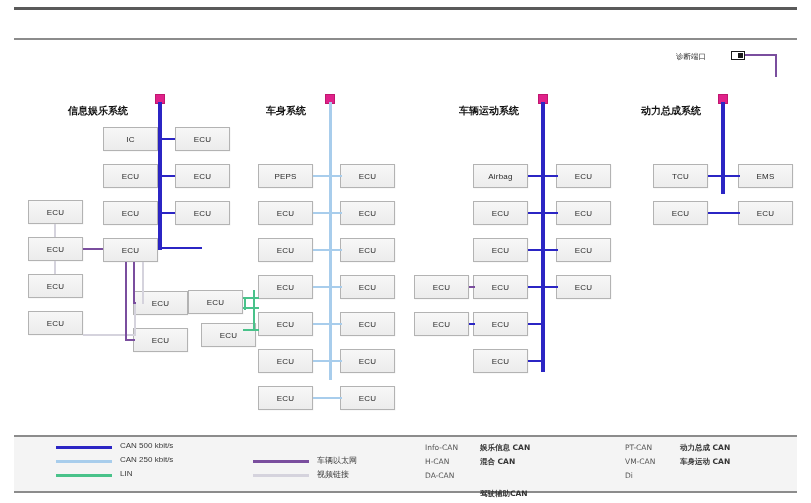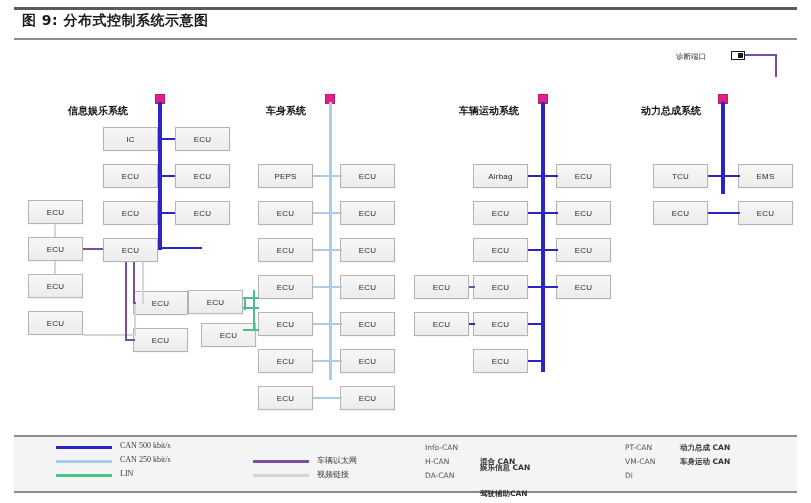--- a/index.html
+++ b/index.html
@@ -43,37 +43,36 @@
   
   .ln{position:absolute;}
   .sq{position:absolute;background:#e0218a;border:1px solid #c0176f;box-sizing:border-box;}
 
   
   .legend-rule{position:absolute;left:14px;top:435px;width:783px;height:2px;background:#8c8c8c;}
   .legend{position:absolute;left:14px;top:437px;width:783px;height:56px;background:#f4f4f4;
           border-bottom:2px solid #8c8c8c;box-sizing:border-box;}
   .lg-swatch{position:absolute;height:3px;}
   .lg-text{position:absolute;font-size:8px;color:#3a3a3a;white-space:nowrap;
-           font-family:Liberation Serif, serif;}
+           font-family:Liberation Sans, sans-serif;}
   .lg-abbr{position:absolute;font-size:7.5px;color:#555;white-space:nowrap;
            font-family:"DejaVu Sans","Liberation Sans",sans-serif;}
   .lg-cn{position:absolute;font-size:7.5px;color:#333;white-space:nowrap;font-weight:bold;
          font-family:"DejaVu Sans","Liberation Sans",sans-serif;}
 
   
   .watermark{position:absolute;left:640px;top:466px;font-size:17px;font-weight:bold;color:#777;
              opacity:.85;white-space:nowrap;font-family:"DejaVu Sans","Liberation Sans",sans-serif;}
 </style>
 </head>
 <body>
 
 <div id="root">
 
   <div class="title-rule-top"></div>
-  <div class="fig-title">图 9: 分布式控制系统示意图</div>
   <div class="title-rule-bot"></div>
 
   <div id="canvas">
 
       <div class="diag-label" style="left: 676px; top: 10px;">诊断端口</div>
       <div class="diag-plug" style="left: 731px; top: 9px; width: 14px; height: 9px;"></div>
       <div class="ln" style="left: 745px; top: 12px; width: 32px; height: 2.2px; background: rgb(122, 78, 158);"></div>
       <div class="ln" style="left: 775px; top: 12px; width: 2.2px; height: 23px; background: rgb(122, 78, 158);"></div>
       <div class="sec-title" style="left: 68px; top: 62px;">信息娱乐系统</div>
       <div class="sq" style="left: 155px; top: 52px; width: 10px; height: 10px;"></div>
@@ -194,21 +193,21 @@
       <div class="lg-text" style="left: 106px; top: 4px; color: rgb(58, 58, 58);">CAN 500 kbit/s</div>
       <div class="lg-swatch" style="left: 42px; top: 23px; width: 56px; background: rgb(168, 205, 236); height: 3px;"></div>
       <div class="lg-text" style="left: 106px; top: 18px; color: rgb(58, 58, 58);">CAN 250 kbit/s</div>
       <div class="lg-swatch" style="left: 42px; top: 37px; width: 56px; background: rgb(73, 194, 138); height: 3px;"></div>
       <div class="lg-text" style="left: 106px; top: 32px; color: rgb(58, 58, 58);">LIN</div>
       <div class="lg-swatch" style="left: 239px; top: 23px; width: 56px; background: rgb(122, 78, 158); height: 3.2px;"></div>
       <div class="lg-text" style="left: 303px; top: 18px;">车辆以太网</div>
       <div class="lg-swatch" style="left: 239px; top: 37px; width: 56px; background: rgb(213, 211, 221); height: 3.2px;"></div>
       <div class="lg-text" style="left: 303px; top: 32px;">视频链接</div>
       <div class="lg-abbr" style="left: 411px; top: 6px;">Info-CAN</div>
-      <div class="lg-cn" style="left: 466px; top: 6px; margin-top: 20px;">娱乐信息 CAN</div>
+      <div class="lg-cn" style="left: 466px; top: 6px;">娱乐信息 CAN</div>
       <div class="lg-abbr" style="left: 411px; top: 20px;">H-CAN</div>
       <div class="lg-cn" style="left: 466px; top: 20px;">混合 CAN</div>
       <div class="lg-abbr" style="left: 411px; top: 34px;">DA-CAN</div>
       <div class="lg-cn" style="left: 466px; top: 52px;">驾驶辅助CAN</div>
       <div class="lg-abbr" style="left: 611px; top: 6px;">PT-CAN</div>
       <div class="lg-cn" style="left: 666px; top: 6px;">动力总成 CAN</div>
       <div class="lg-abbr" style="left: 611px; top: 20px;">VM-CAN</div>
       <div class="lg-cn" style="left: 666px; top: 20px;">车身运动 CAN</div>
       <div class="lg-abbr" style="left: 611px; top: 34px;">Di</div>
       <div class="lg-cn" style="left: 666px; top: 34px;"></div>

